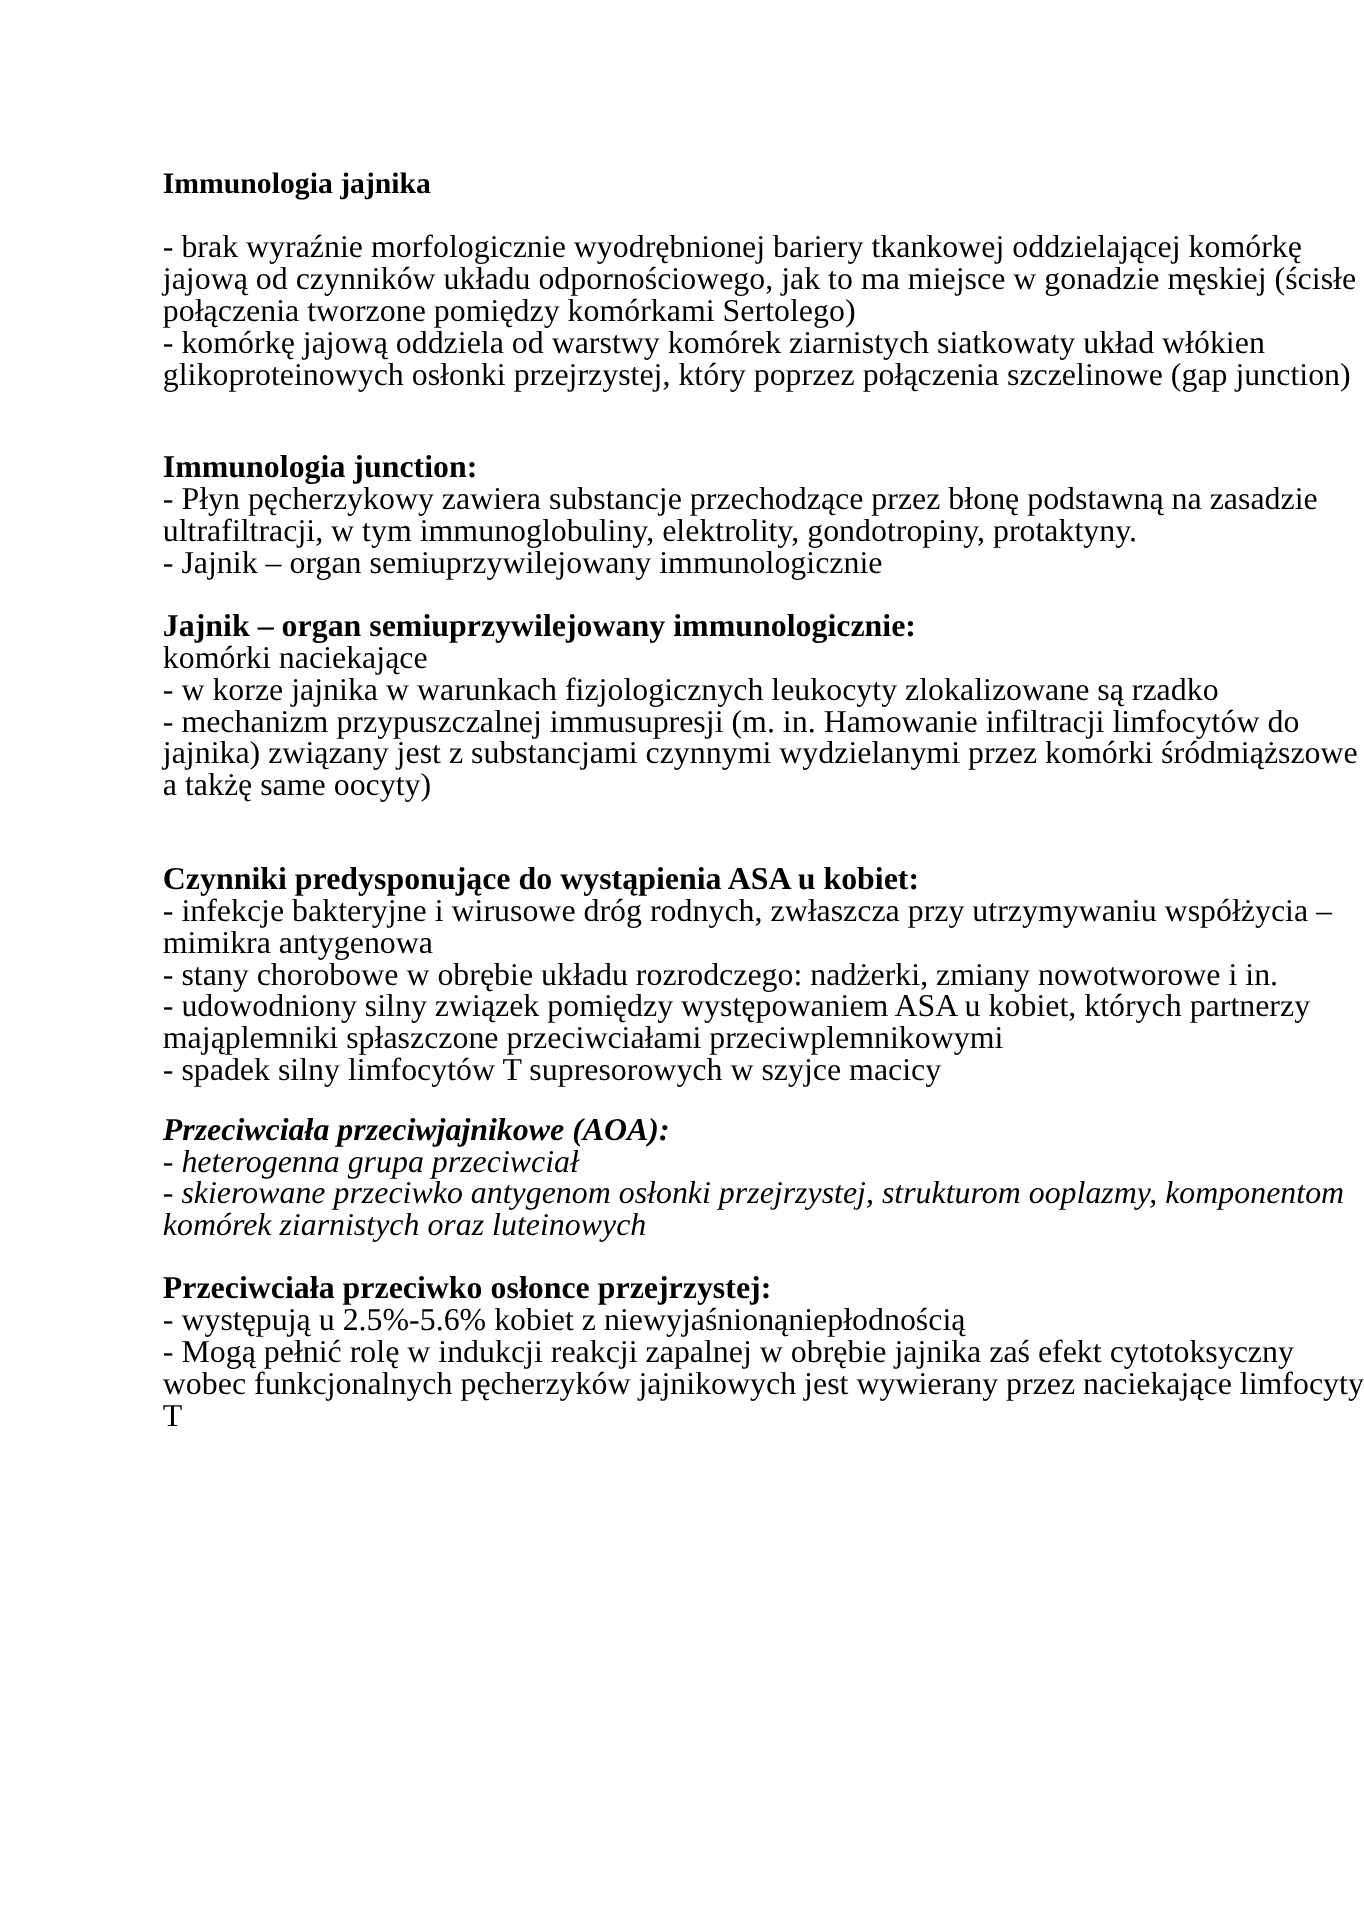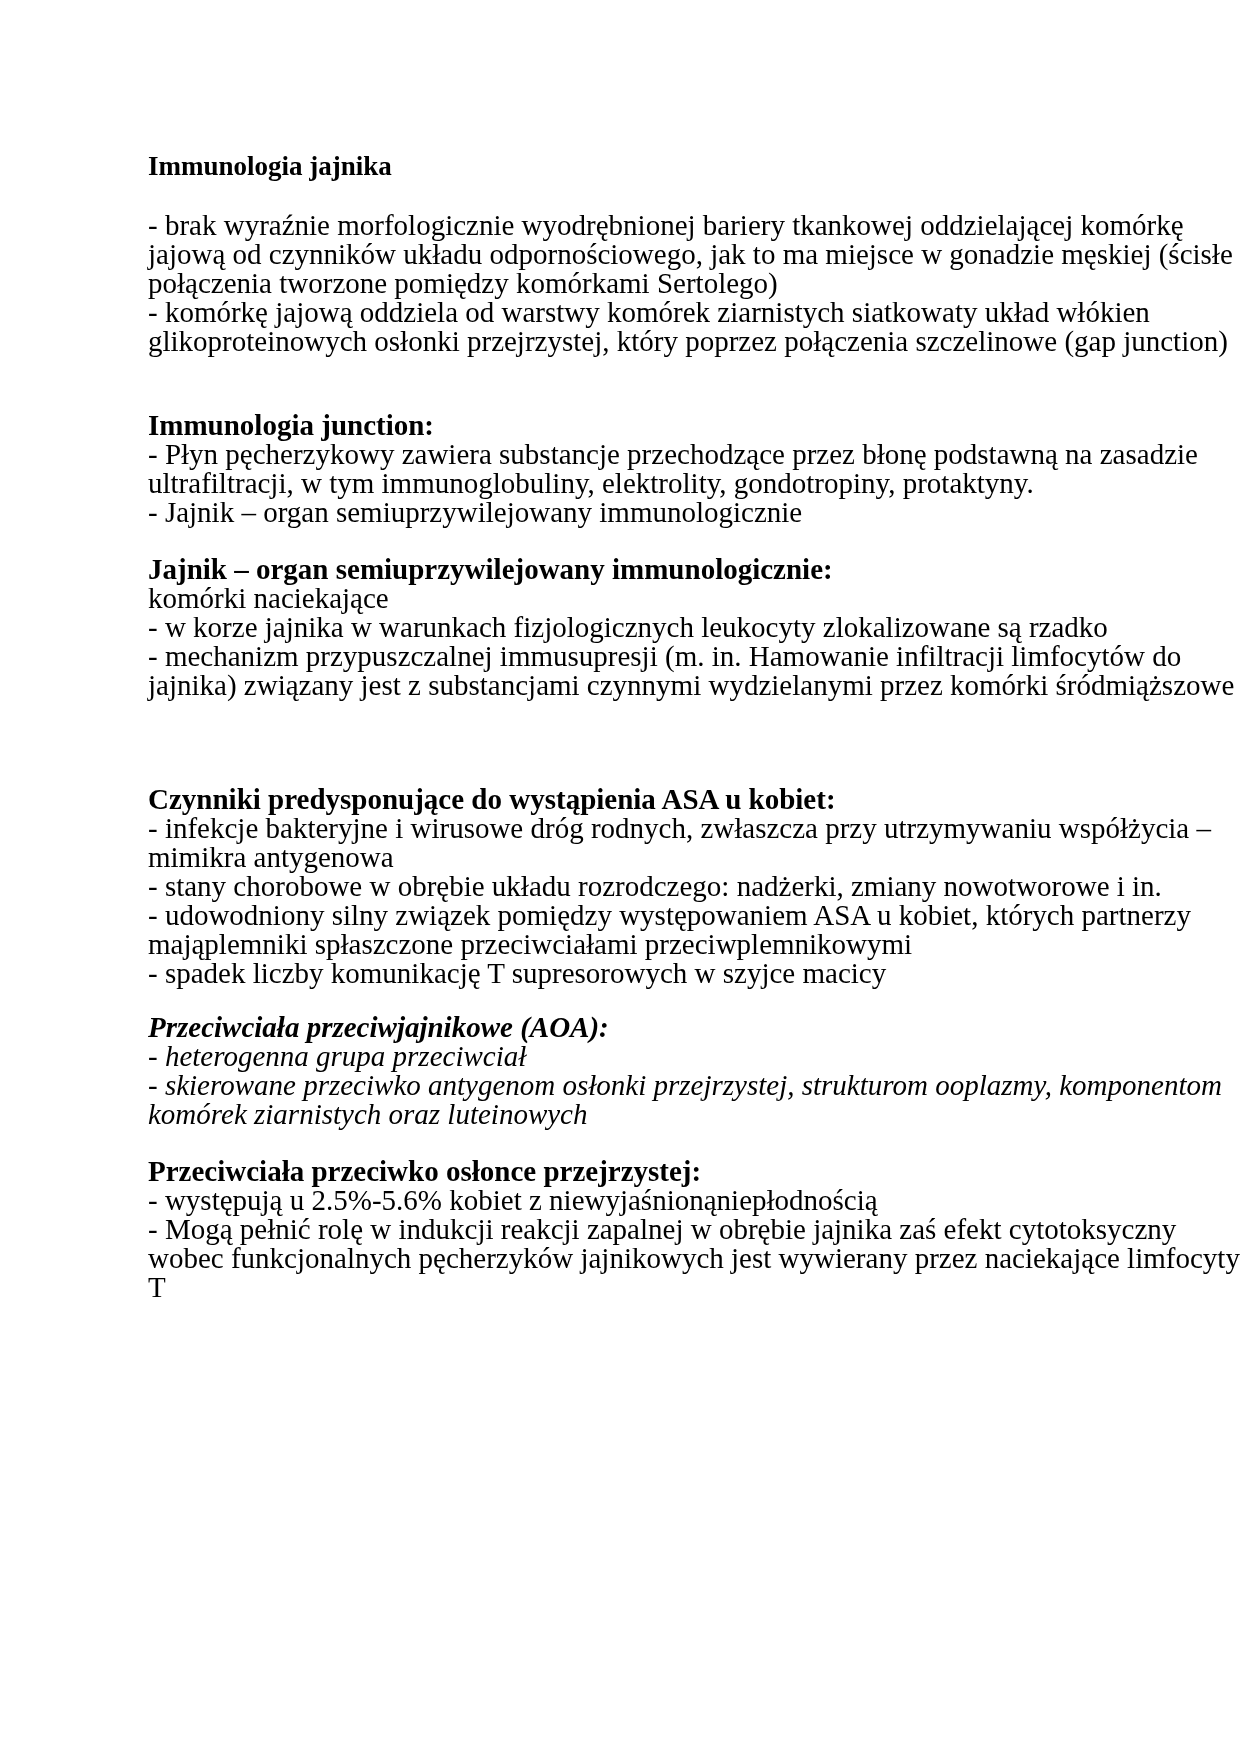--- a/index.html
+++ b/index.html
@@ -67,30 +67,31 @@
     <div class="line">ultrafiltracji, w tym immunoglobuliny, elektrolity, gondotropiny, protaktyny.</div>
     <div class="line">- Jajnik – organ semiuprzywilejowany immunologicznie</div>
   </div>
 
   <div class="block" style="top:555px;">
     <div class="line heading">Jajnik – organ semiuprzywilejowany immunologicznie:</div>
     <div class="line">komórki naciekające</div>
     <div class="line">- w korze jajnika w warunkach fizjologicznych leukocyty zlokalizowane są rzadko</div>
     <div class="line">- mechanizm przypuszczalnej immusupresji (m. in. Hamowanie infiltracji limfocytów do</div>
     <div class="line">jajnika) związany jest z substancjami czynnymi wydzielanymi przez komórki śródmiąższowe</div>
+    <div class="line">a takżę same oocyty)</div>
   </div>
 
   <div class="block" style="top:785px;">
     <div class="line heading">Czynniki predysponujące do wystąpienia ASA u kobiet:</div>
     <div class="line">- infekcje bakteryjne i wirusowe dróg rodnych, zwłaszcza przy utrzymywaniu współżycia –</div>
     <div class="line">mimikra antygenowa</div>
     <div class="line">- stany chorobowe w obrębie układu rozrodczego: nadżerki, zmiany nowotworowe i in.</div>
     <div class="line">- udowodniony silny związek pomiędzy występowaniem ASA u kobiet, których partnerzy</div>
     <div class="line">mająplemniki spłaszczone przeciwciałami przeciwplemnikowymi</div>
-    <div class="line">- spadek liczby komunikację T supresorowych w szyjce macicy</div>
+    <div class="line">- spadek silny limfocytów T supresorowych w szyjce macicy</div>
   </div>
 
   <div class="block" style="top:1013px;font-style:italic;">
     <div class="line heading">Przeciwciała przeciwjajnikowe (AOA):</div>
     <div class="line">- heterogenna grupa przeciwciał</div>
     <div class="line">- skierowane przeciwko antygenom osłonki przejrzystej, strukturom ooplazmy, komponentom</div>
     <div class="line">komórek ziarnistych oraz luteinowych</div>
   </div>
 
   <div class="block" style="top:1157px;">

